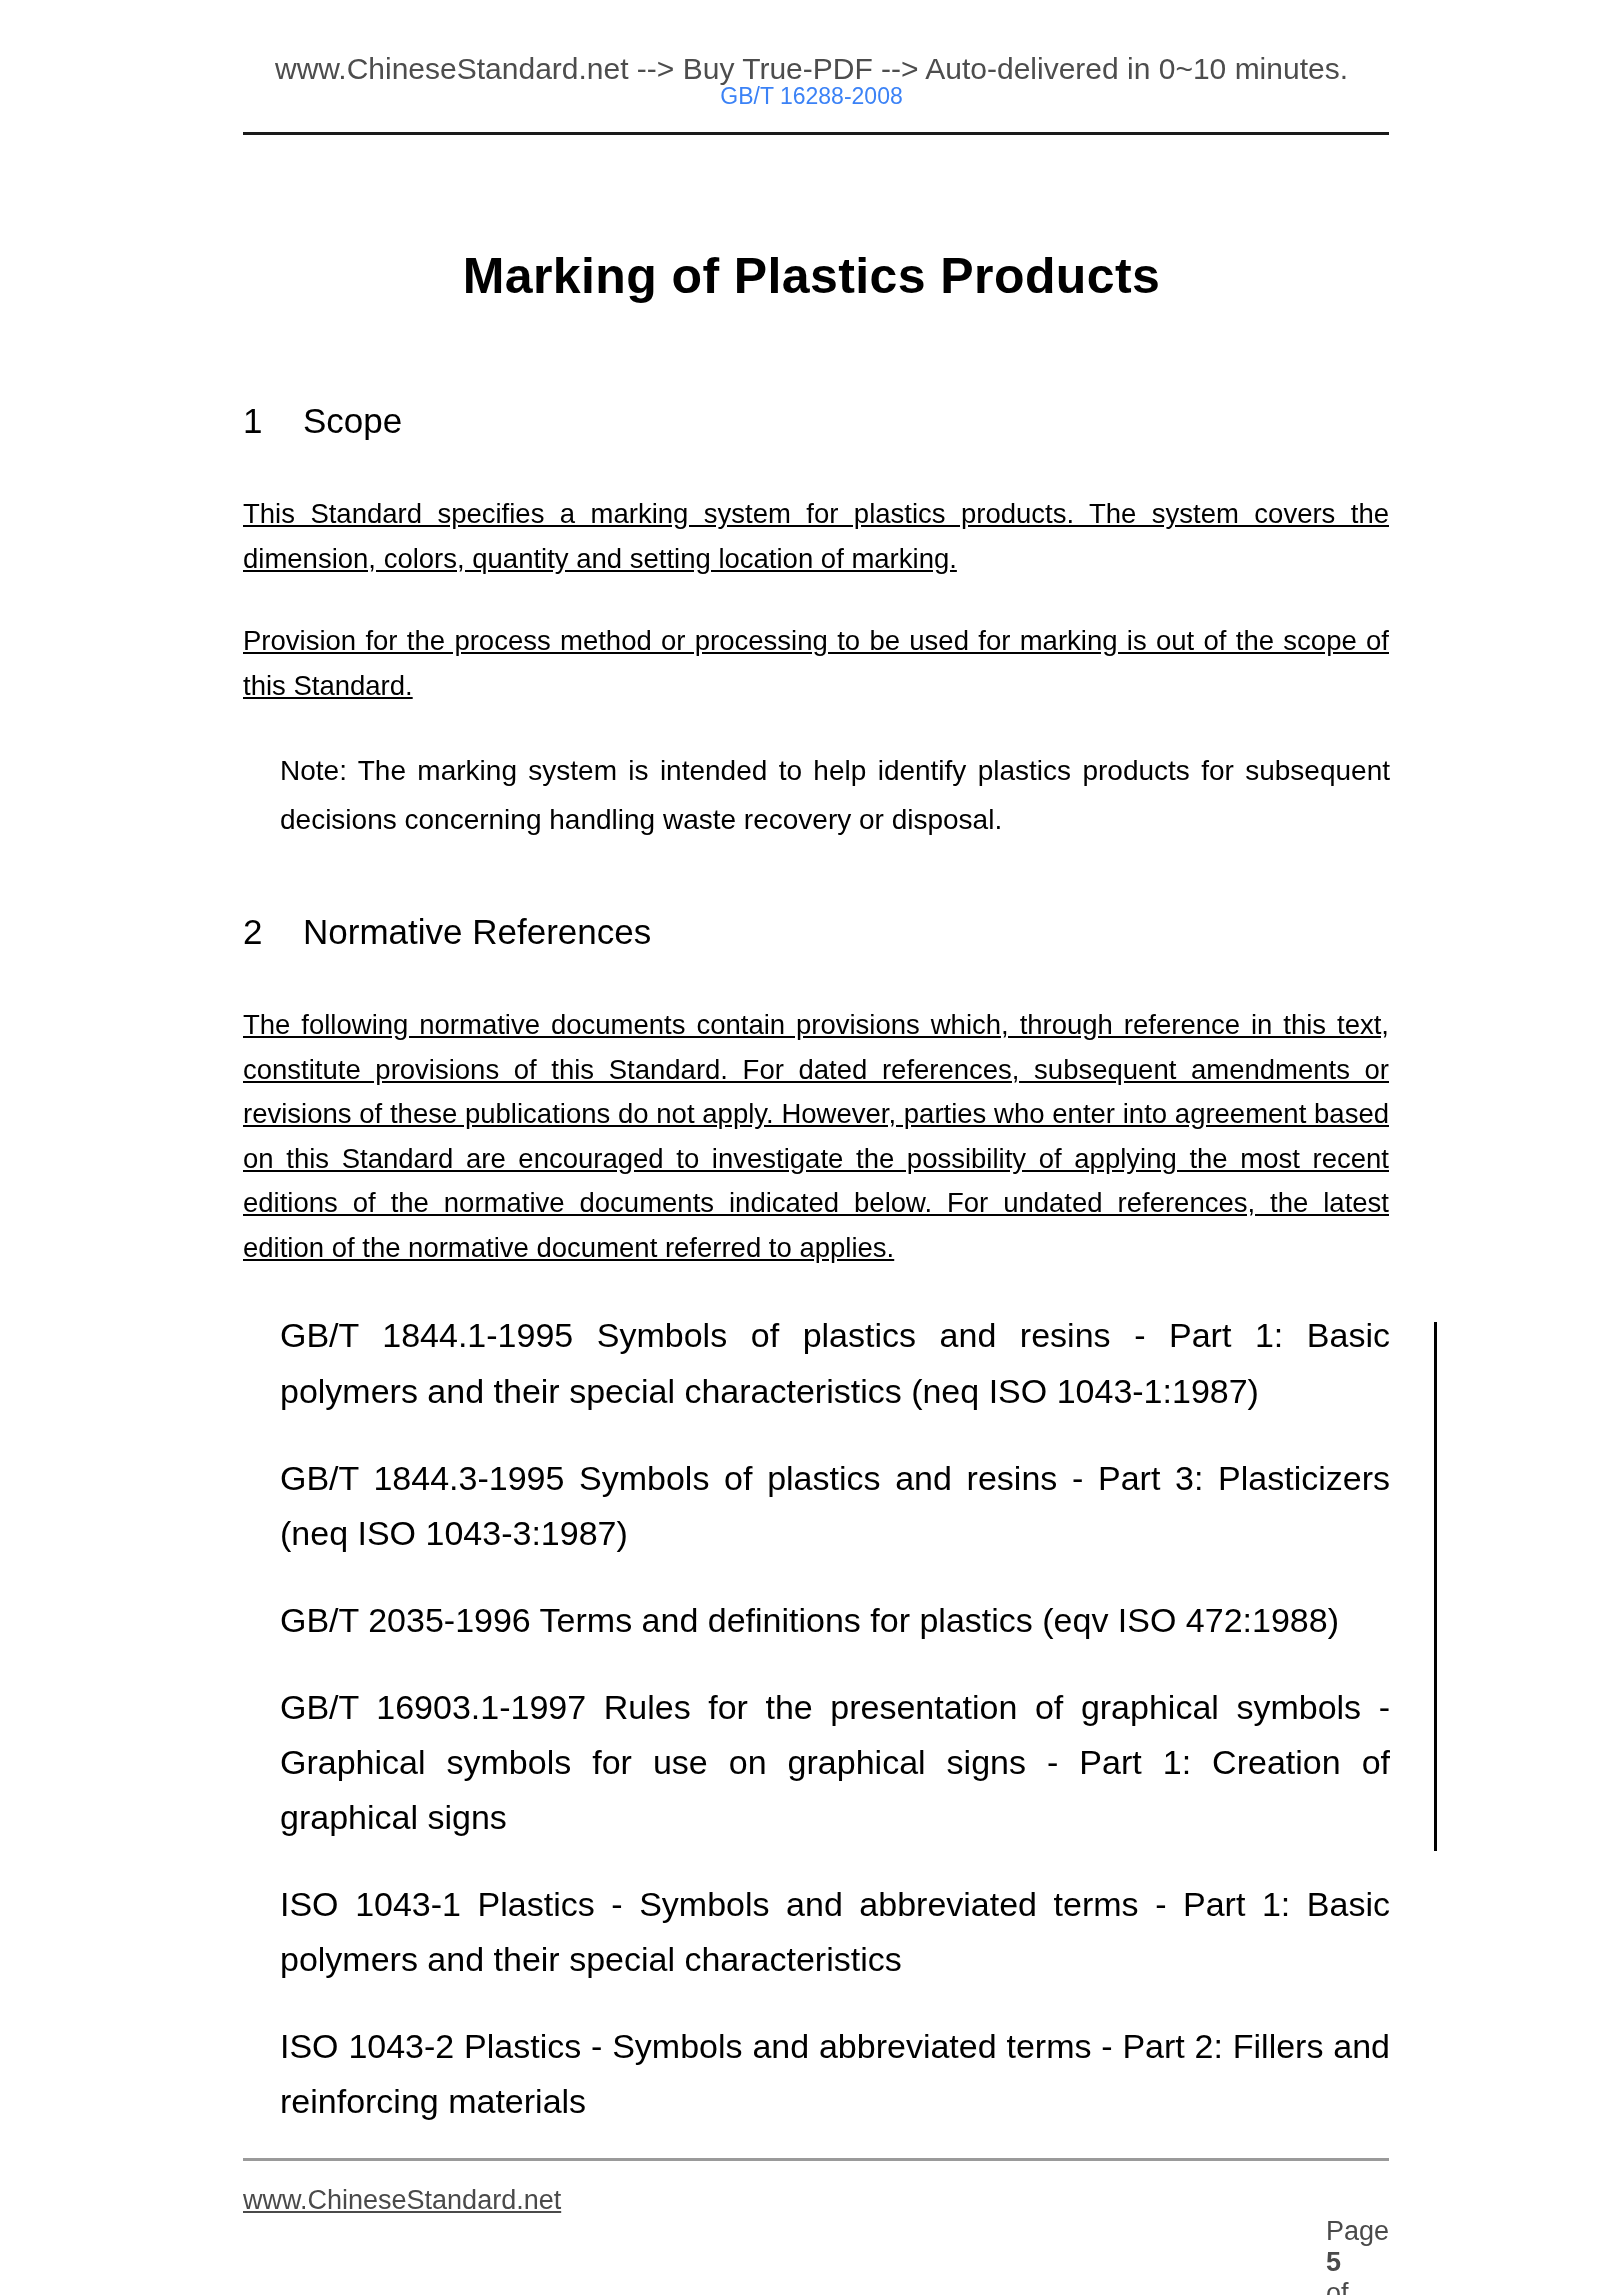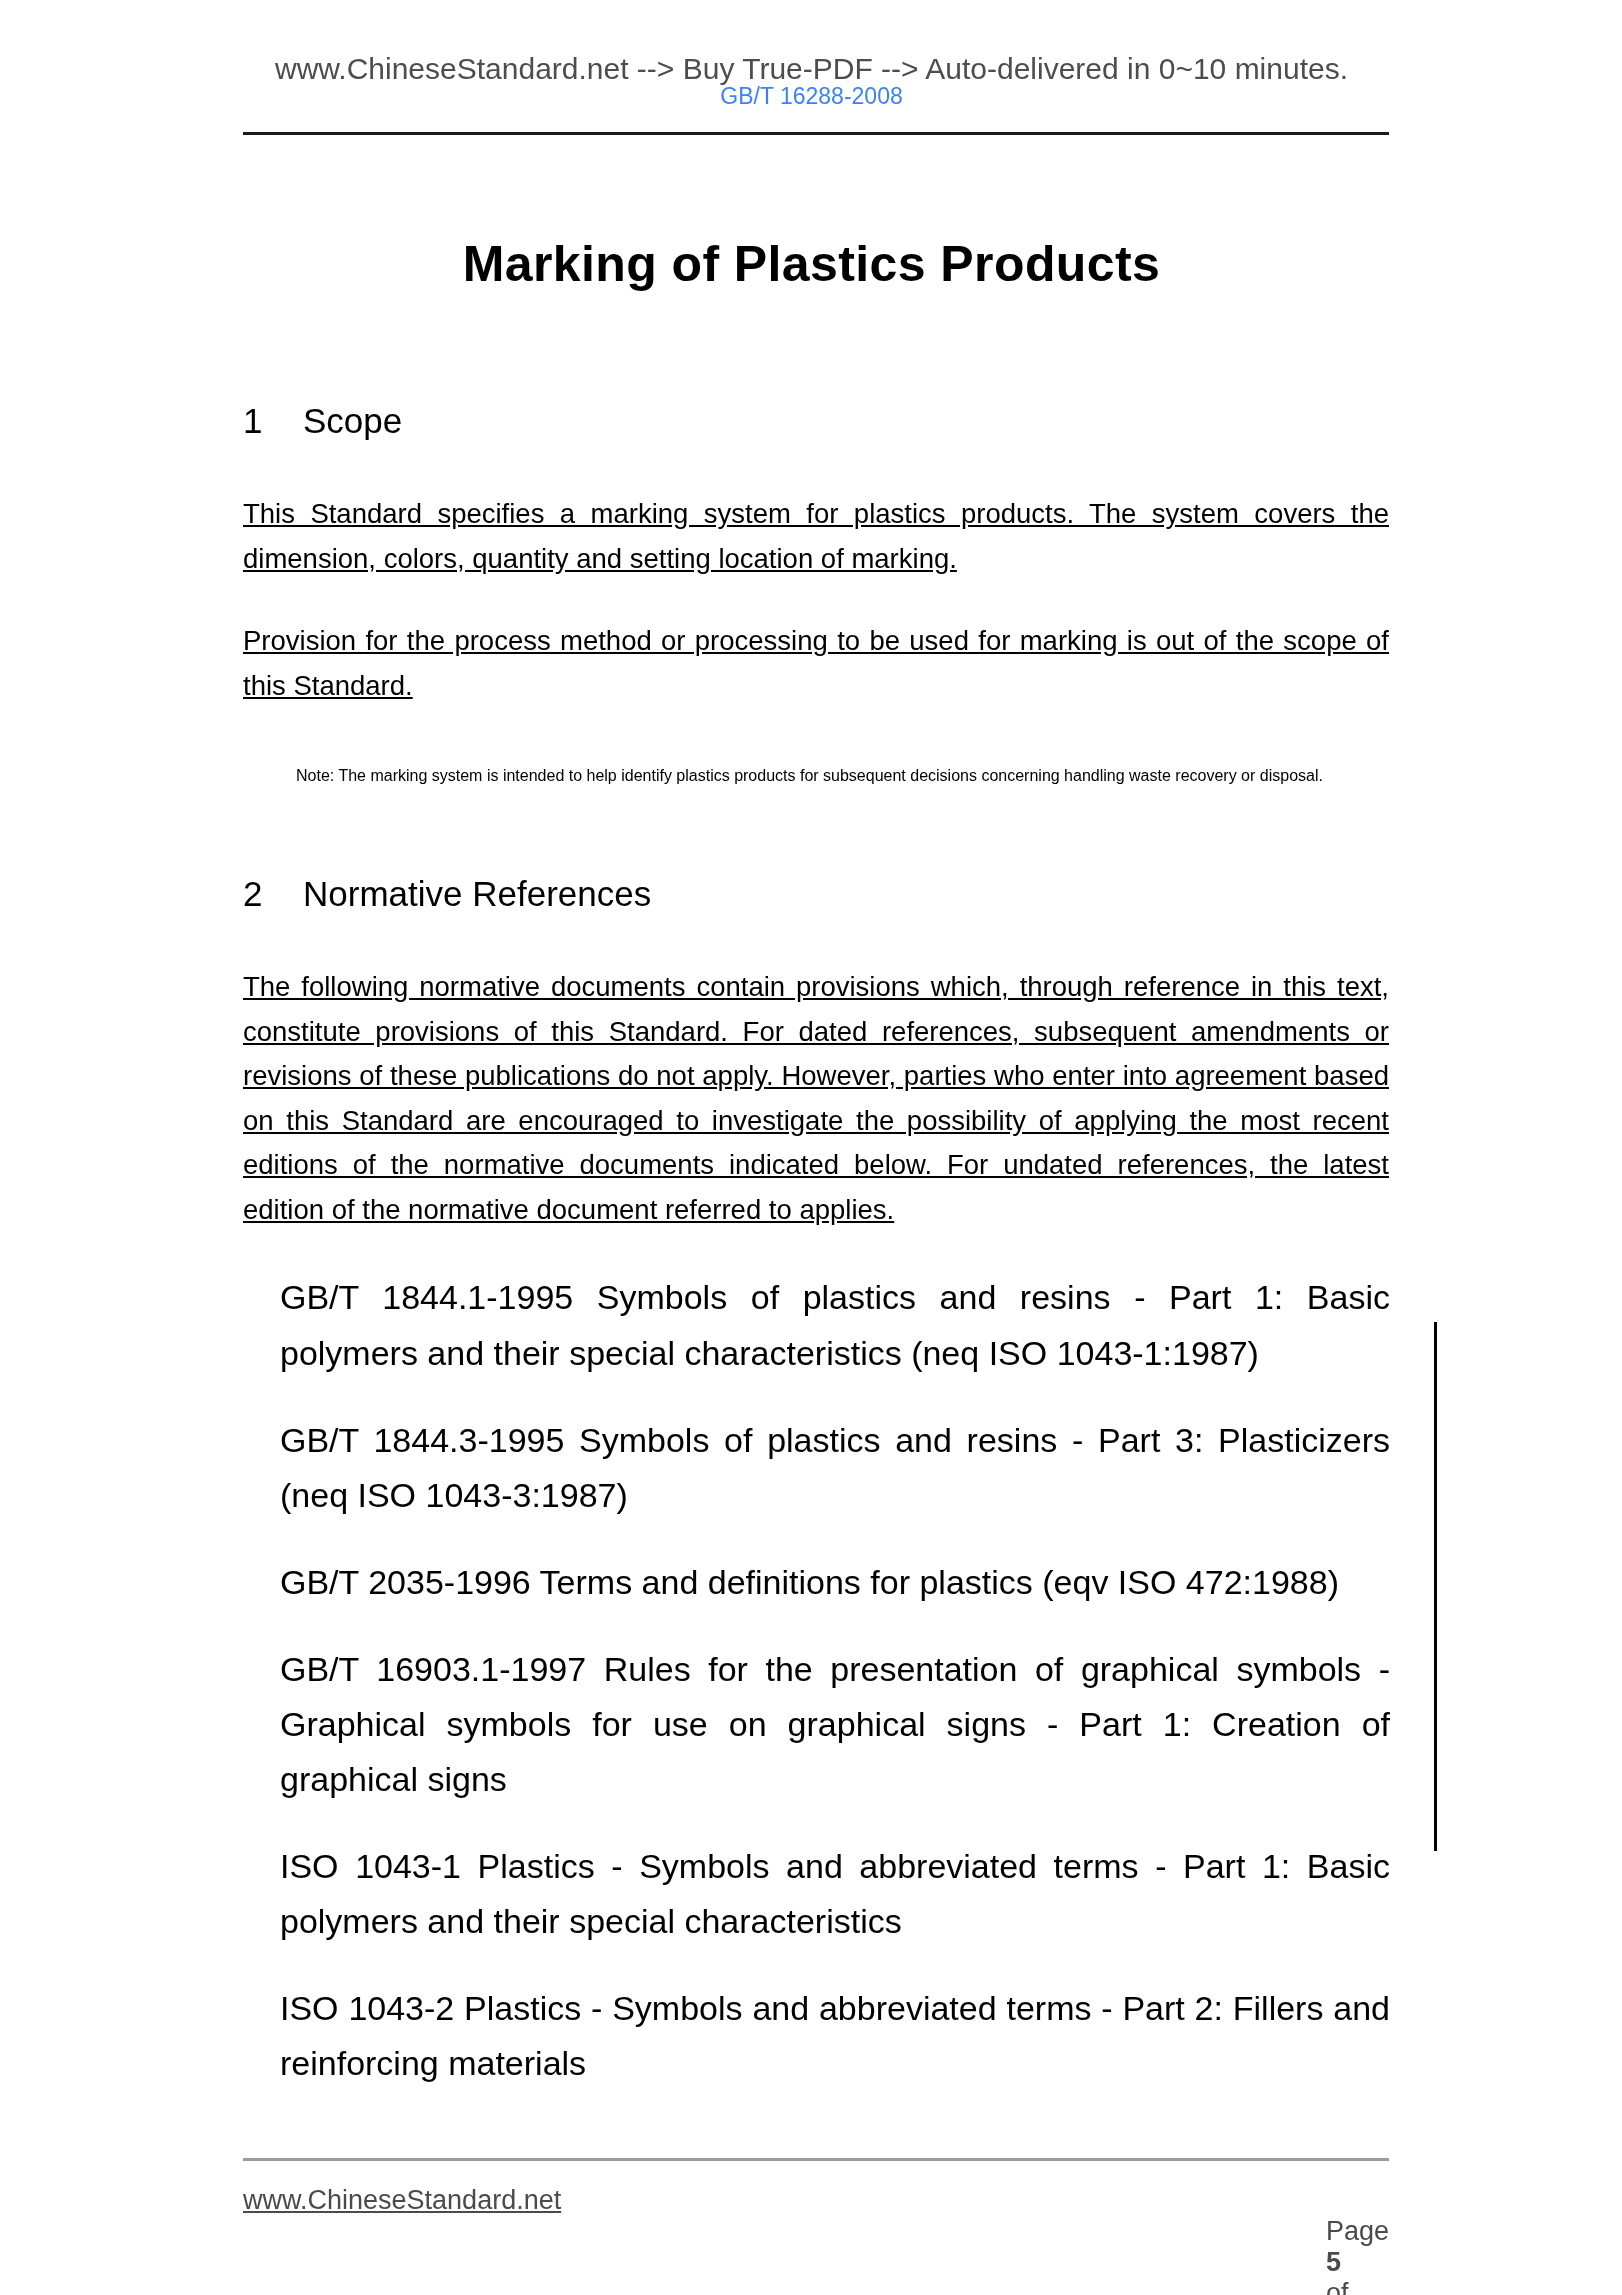--- a/index.html
+++ b/index.html
@@ -49,21 +49,21 @@
     top: 132px;
     width: 1146px;
     height: 3.3px;
     background: #1a1a1a;
   }
 
   
   .doc-title {
     position: absolute;
     left: 0;
-    top: 201px;
+    top: 213px;
     width: 1623px;
     text-align: center;
     font-size: 50px;
     font-weight: bold;
     letter-spacing: 0.4px;
   }
 
   
   .content {
     position: absolute;
@@ -97,24 +97,24 @@
   }
   .gap-md  { height: 38px; }
   .gap-lg  { height: 50px; }
   .gap-xl  { height: 67px; }
 
   .note {
     margin-left: 37px;
     width: 1110px;
   }
   .note p {
-    font-size: 16px;
+    font-size: 28px;
     line-height: 1.75;
     text-align: justify;
-    margin: 16px;
+    margin: 0;
   }
 
   .ref-list {
     margin-left: 37px;
     width: 1110px;
   }
   .ref-item {
     font-size: 34px;
     line-height: 1.62;
     text-align: justify;

